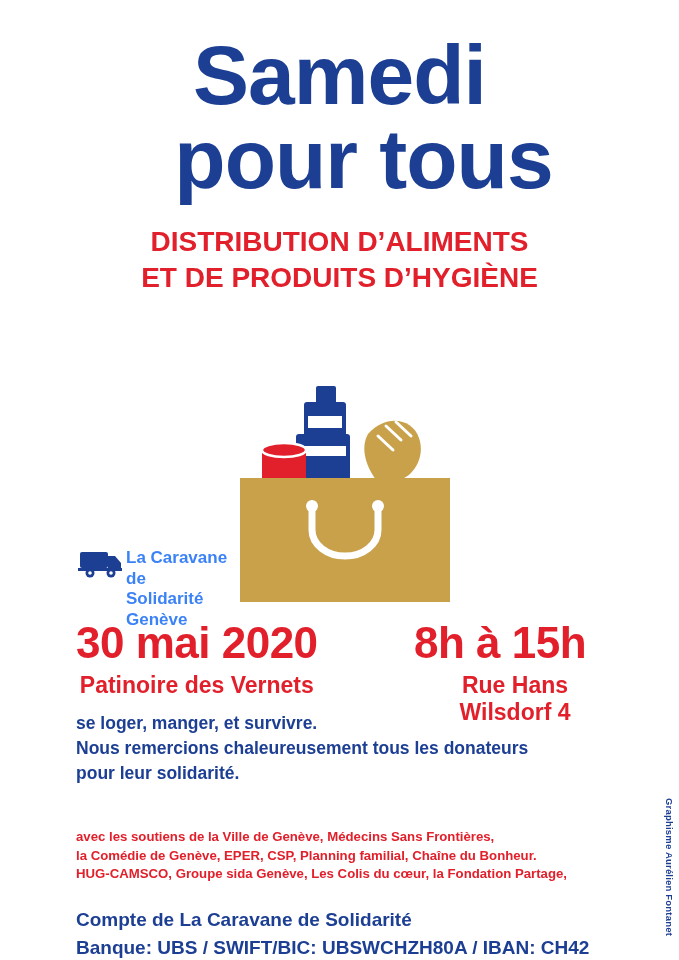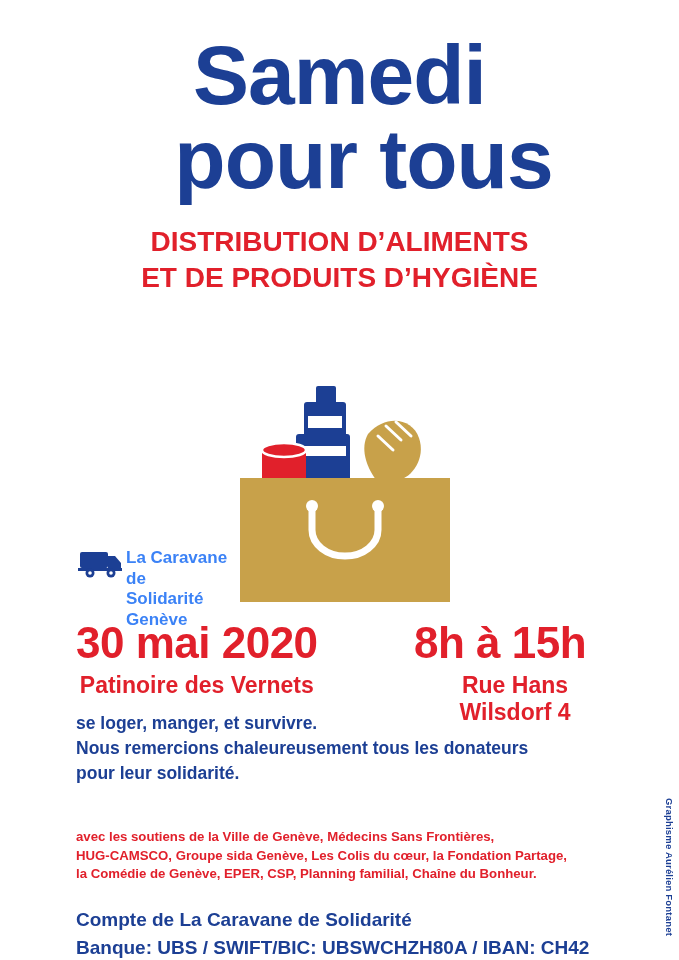--- a/index.html
+++ b/index.html
@@ -224,22 +224,22 @@
   </div>
 
   <div class="body-block">
     <div>se loger, manger, et survivre.</div>
     <div>Nous remercions chaleureusement tous les donateurs</div>
     <div>pour leur solidarité.</div>
   </div>
 
   <div class="credits-block">
     <div>avec les soutiens de la Ville de Genève, Médecins Sans Frontières,</div>
+    <div>la Comédie de Genève, EPER, CSP, Planning familial, Chaîne du Bonheur.</div>
     <div>HUG-CAMSCO, Groupe sida Genève, Les Colis du cœur, la Fondation Partage,</div>
-    <div>la Comédie de Genève, EPER, CSP, Planning familial, Chaîne du Bonheur.</div>
   </div>
 
   <div class="bank-block">
     <div>Compte de La Caravane de Solidarité</div>
     <div>Banque: UBS / SWIFT/BIC: UBSWCHZH80A / IBAN: CH42 0027 9279 3606 5101 U</div>
   </div>
 
   <div class="vertical-credit">Graphisme Aurélien Fontanet</div>
 
 </div>

